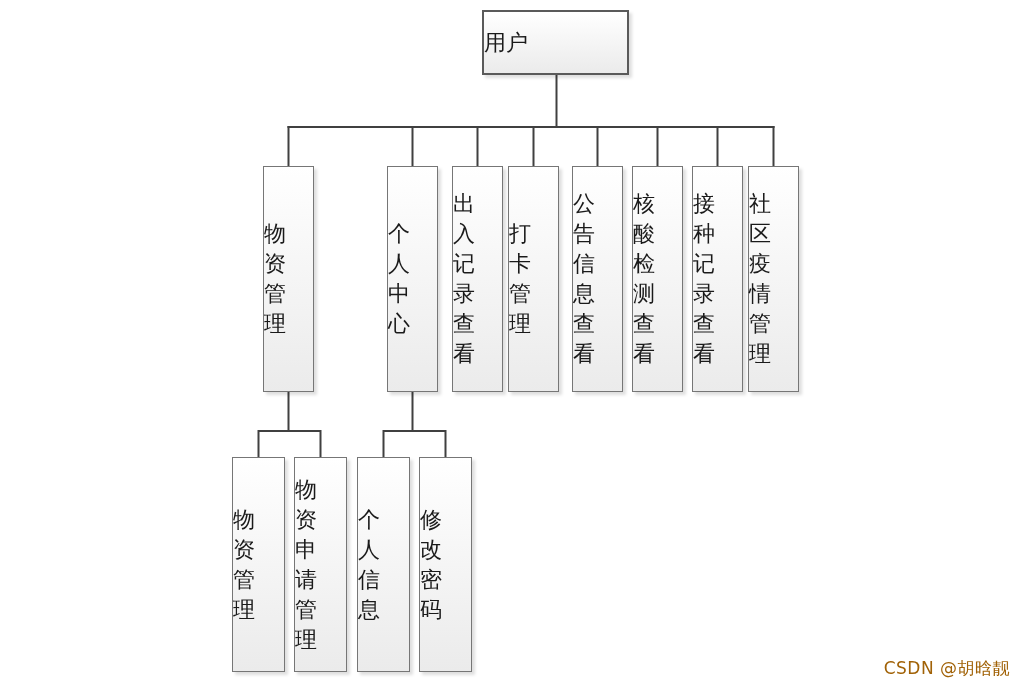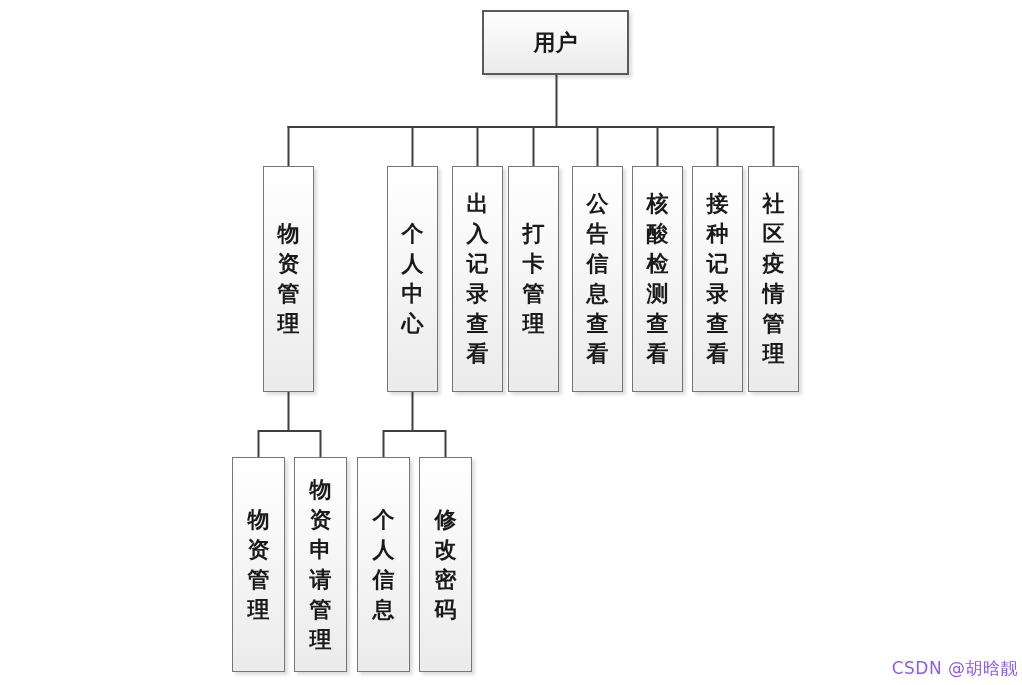--- a/index.html
+++ b/index.html
@@ -20,48 +20,46 @@
   }
   .node {
     position: absolute;
     z-index: 1;
     box-sizing: border-box;
     border: 1px solid #767676;
     background: linear-gradient(180deg, #ffffff 0%, #f6f6f6 45%, #ebebeb 100%);
     box-shadow: 3px 3px 3px rgba(0,0,0,0.13);
     display: flex;
     align-items: center;
-    justify-content: center;
     color: #1a1a1a;
-    font-weight: bold;
   }
   .node.root {
     border: 2px solid #5a5a5a;
   }
   .node .label {
     font-size: 22px;
     line-height: 30px;
     text-align: center;
   }
   .node.v .label {
     white-space: pre-line; 
   }
   
   .lv2 { top: 166px; width: 51px; height: 226px; }
   
   .lv3 { top: 457px; width: 53px; height: 215px; }
 
   #watermark {
     position: absolute;
-    right: 4px;
+    right: 12px;
     bottom: 5px;
     z-index: 2;
     font-size: 17px;
     letter-spacing: 0.5px;
-    color: #8b5cf6;
+    color: #a16207;
   }
 </style>
 </head>
 <body>
 
 <div id="canvas">
 
   <svg id="connectors" viewBox="0 0 1022 685" xmlns="http://www.w3.org/2000/svg">
 
     <path d="M556.5 75 L556.5 127" stroke="#404040" stroke-width="2" fill="none" stroke-linecap="square"></path>

